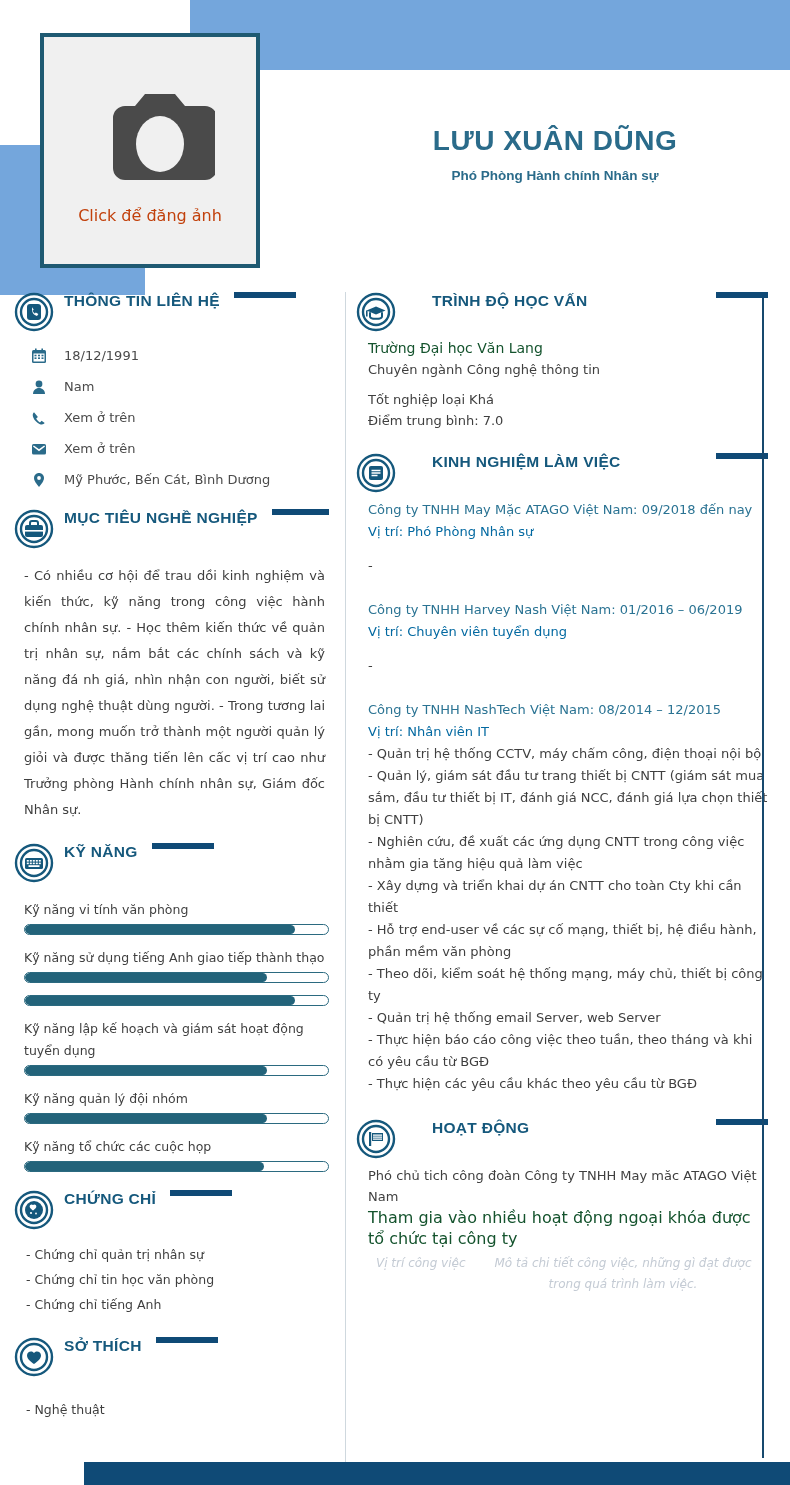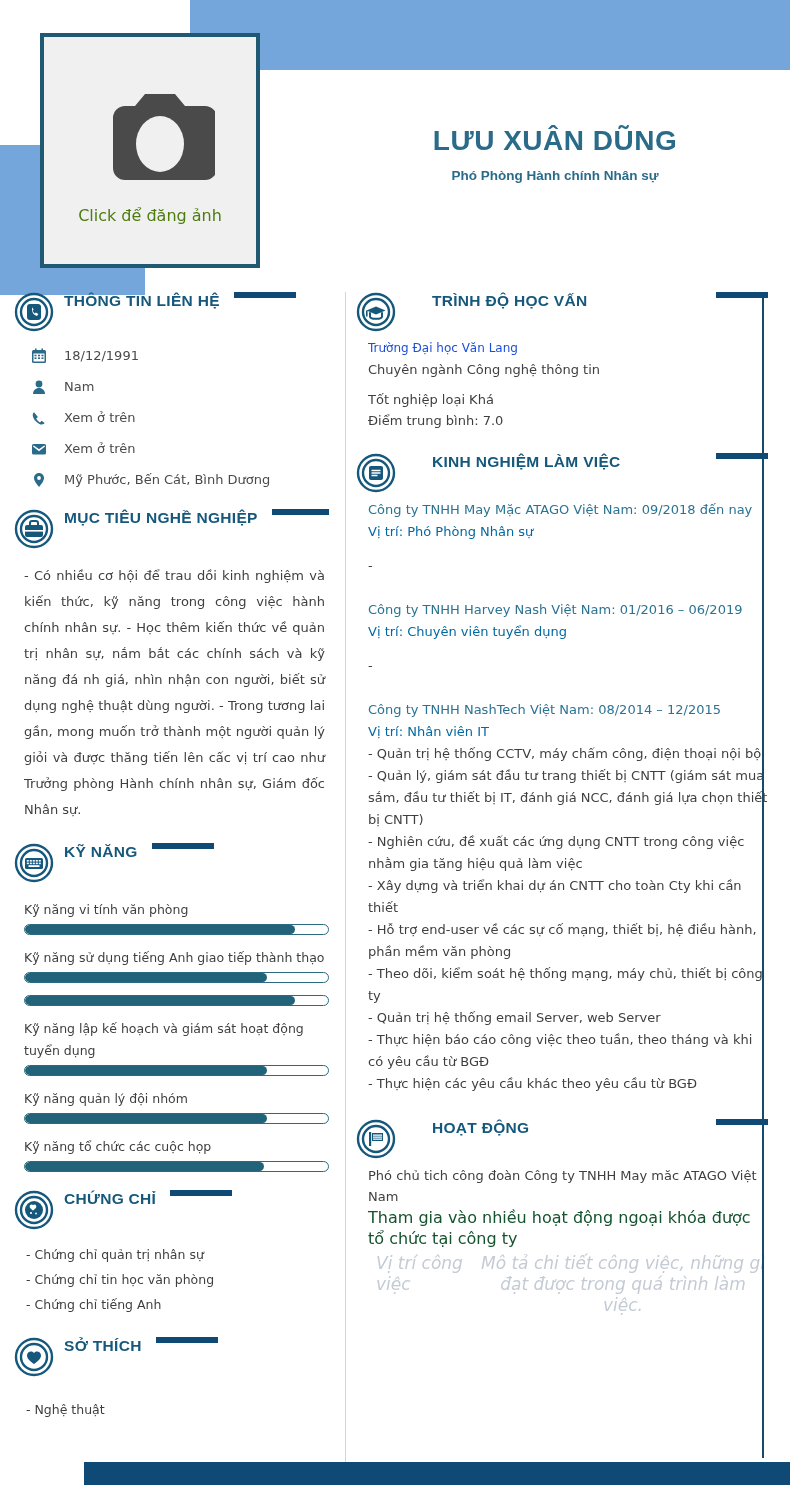--- a/index.html
+++ b/index.html
@@ -43,21 +43,21 @@
     display: flex;
     flex-direction: column;
     align-items: center;
     justify-content: center;
     z-index: 5;
   }
   .photo-frame svg { display:block; }
   .photo-caption {
     margin-top: 10px;
     font-size: 16px;
-    color: #4d7c0f;
+    color: #c2410c;
     font-family: "DejaVu Sans", sans-serif;
   }
 
   
   .name-block {
     position: absolute;
     left: 345px; top: 125px;
     width: 420px;
     text-align: center;
     z-index: 6;
@@ -192,22 +192,22 @@
     list-style: none;
     font-size: 12.5px;
     line-height: 25px;
     color: #3f3f3f;
     font-family: "DejaVu Sans", sans-serif;
   }
 
   
   .edu-block { margin: 6px 0 0 12px; }
   .edu-school {
-    font-size: 12px;
-    color: #1d4ed8;
+    font-size: 14px;
+    color: #14532d;
     line-height: 21px;
     font-family: "DejaVu Sans", sans-serif;
   }
   .edu-major, .edu-grade, .edu-gpa {
     font-size: 13px;
     color: #3f3f3f;
     line-height: 21px;
     font-family: "DejaVu Sans", sans-serif;
   }
   .edu-gap { height: 9px; }
@@ -244,21 +244,21 @@
   }
   .act-line-blue {
     font-size: 16px;
     color: #14532d;
     line-height: 21px;
     font-family: "DejaVu Sans", sans-serif;
   }
   .act-ph {
     margin-top: 4px;
     display: flex;
-    font-size: 17px;
+    font-size: 12px;
     color: #c4cbd4;
     font-family: "DejaVu Sans", sans-serif;
     font-style: italic;
     line-height: 21px;
   }
   .act-ph-role { flex: 0 0 110px; padding-left: 8px; }
   .act-ph-desc { flex: 1 1 auto; text-align: center; }
 </style>
 </head>
 <body>

